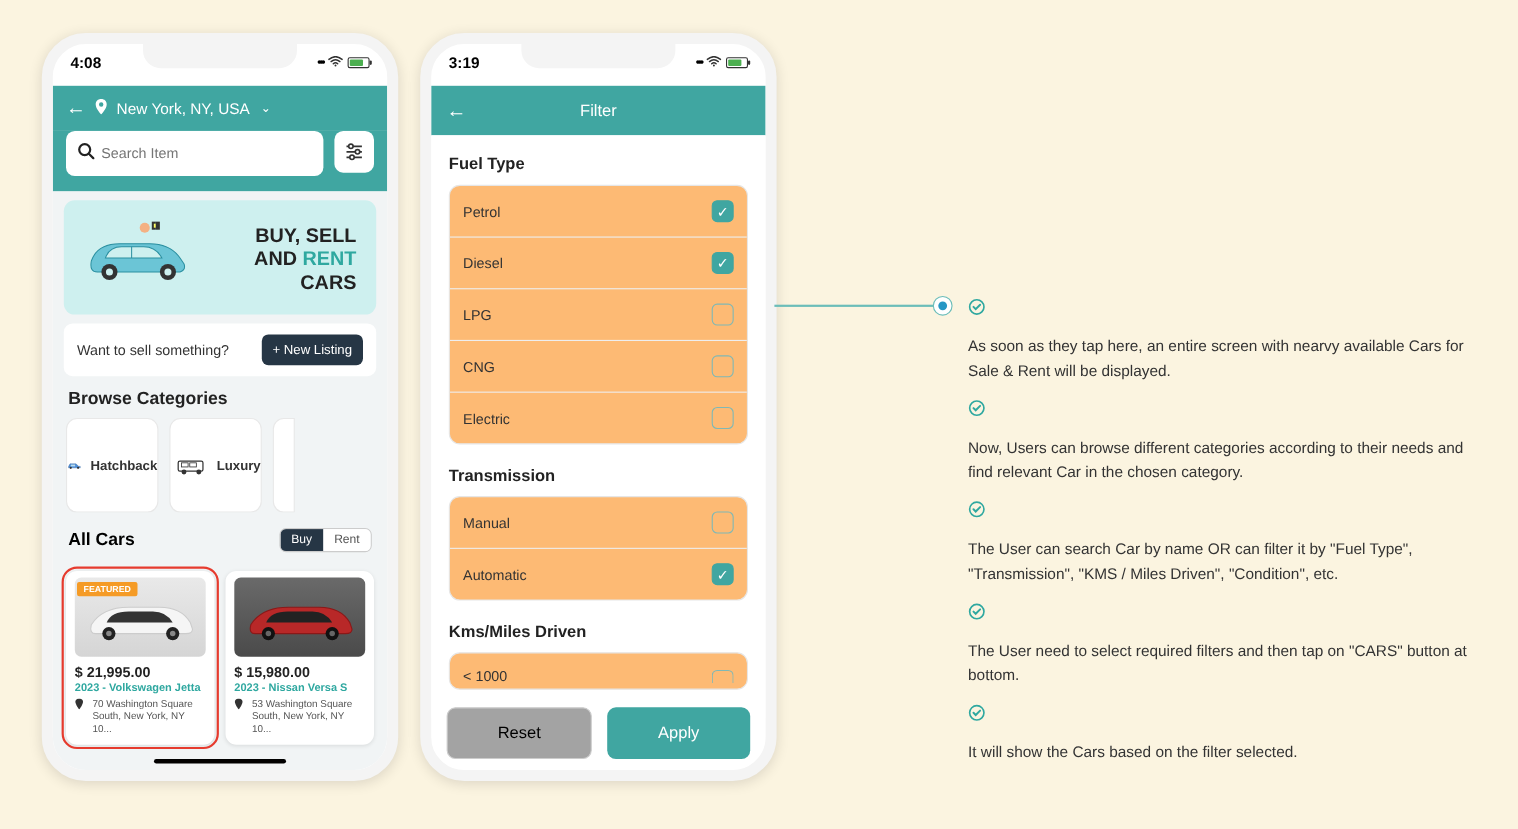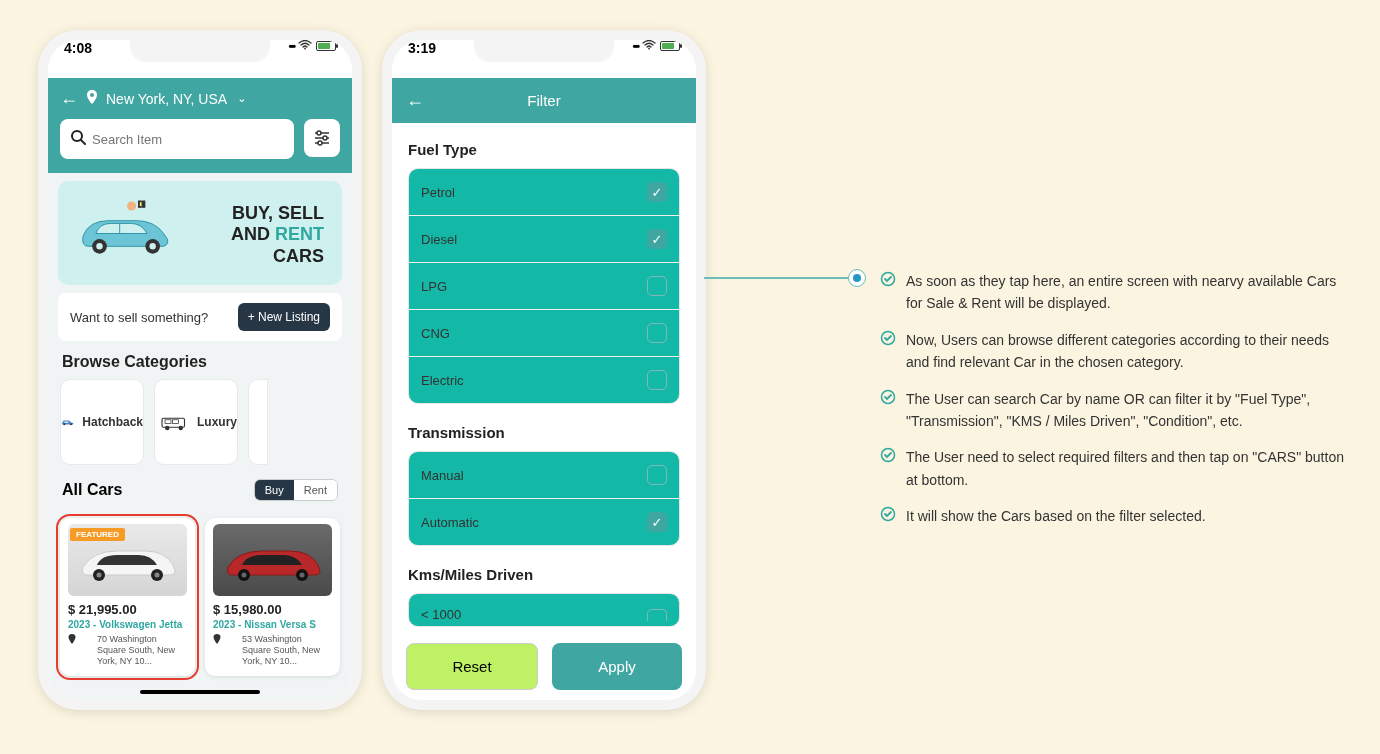--- a/index.html
+++ b/index.html
@@ -22,21 +22,21 @@
     overflow: hidden;
   }
   #phone1 { left: 38px; top: 30px; }
   #phone2 { left: 382px; top: 30px; }
   .notch {
     position: absolute; top:0; left:50%; transform:translateX(-50%);
     width: 140px; height: 22px; background:#f4f4f4;
     border-radius:0 0 16px 16px;
   }
   .statusbar {
-    height: 38px; display:flex; justify-content:space-between; align-items:flex-start;
+    height: 38px; display:flex; justify-content:space-between; align-items:center;
     padding: 0 16px 4px 16px; font-size:14px; font-weight:700;
   }
   .statusbar .right { display:flex; gap:4px; align-items:center; font-size:11px;}
   .battery { width:20px; height:10px; border:1.2px solid #333; border-radius:2px; position:relative;}
   .battery::after { content:''; position:absolute; right:-3px; top:2px; width:2px; height:4px; background:#333; border-radius:1px;}
   .battery .fill { position:absolute; left:1px; top:1px; bottom:1px; width:12px; background:#4caf50; border-radius:1px;}
   .signal { font-size:11px; letter-spacing:-2px;}
 
   
   .topbar { background:#40a6a1; color:#fff; padding:10px 12px; display:flex; align-items:center; gap:8px;}
@@ -66,44 +66,44 @@
   .toggle { display:flex; border:1px solid #ccc; border-radius:6px; overflow:hidden; font-size:11px;}
   .toggle span { padding:4px 10px; background:#fff; color:#555;}
   .toggle span.on { background:#263645; color:#fff;}
   .cards { display:flex; gap:10px; padding:11px 12px 12px;}
   .card { background:#fff; border-radius:10px; width:140px; padding:6px 8px 10px; box-shadow:0 1px 4px rgba(0,0,0,0.1); font-size:11px; position:relative;}
   .card.featured { outline:2px solid #e63b2e; outline-offset:2px;}
   .badge { position:absolute; top:10px; left:10px; background:#f59b26; color:#fff; font-size:8px; font-weight:700; padding:2px 6px; border-radius:2px;}
   .cardimg { width:100%; height:72px; border-radius:6px; margin-bottom:6px; display:flex; align-items:center; justify-content:center;}
   .price { font-weight:800; font-size:13px; color:#222;}
   .meta { color:#2fa8a0; font-size:10px; font-weight:600; margin-top:2px;}
-  .addr { color:#555; font-size:9px; margin-top:4px; display:flex; gap:21px; line-height:1.2;}
+  .addr { color:#555; font-size:9px; margin-top:4px; display:flex; gap:8px; line-height:1.2;}
   .home-indicator { position:absolute; bottom:6px; left:50%; transform:translateX(-50%); width:120px; height:4px; background:#000; border-radius:3px;}
 
   
   .filter-top { background:#40a6a1; color:#fff; padding:12px 14px; display:flex; align-items:center;}
   .filter-top .arrow-left { width:18px; }
   .filter-title { flex:1; text-align:center; font-size:15px; font-weight:500; margin-left:-18px;}
   .filter-body { padding: 10px 16px; height: 530px; overflow:hidden; background:#fff;}
   .fsec-title { font-size:15px; font-weight:700; color:#222; margin:8px 0 10px;}
-  .opt-group { background:#14b8a6; border:1px solid #e6e6e6; border-radius:10px; overflow:hidden;}
+  .opt-group { background:#fdba74; border:1px solid #e6e6e6; border-radius:10px; overflow:hidden;}
   .opt-row { display:flex; justify-content:space-between; align-items:center; padding:13px 12px; border-bottom:1px solid #eee; font-size:13px; color:#333;}
   .opt-row:last-child { border-bottom:none;}
   .chk { width:20px; height:20px; border:1.5px solid #7fb8b5; border-radius:5px; display:flex; align-items:center; justify-content:center;}
   .chk.on { background:#40a6a1; border-color:#40a6a1; color:#fff; font-size:13px;}
   .filter-actions { position:absolute; bottom:10px; left:14px; right:14px; display:flex; gap:14px;}
-  .btn-reset { flex:1; background:#bef264; border:1.5px solid #ccc; border-radius:8px; padding:14px; font-size:15px; font-weight:500;}
+  .btn-reset { flex:1; background:#a3a3a3; border:1.5px solid #ccc; border-radius:8px; padding:14px; font-size:15px; font-weight:500;}
   .btn-apply { flex:1; background:#40a6a1; color:#fff; border:none; border-radius:8px; padding:14px; font-size:15px; font-weight:500;}
 
   
   .connector { position:absolute; left:704px; top:277px; width:150px; height:2px; background:#6bbdb9;}
   .dot-outer { position:absolute; left:848px; top:269px; width:18px; height:18px; border:1.5px solid #6bbdb9; border-radius:50%; background:#fff; display:flex; align-items:center; justify-content:center;}
   .dot-inner { width:8px; height:8px; background:#2697c4; border-radius:50%;}
   .notes { position:absolute; left:880px; top:270px; right:24px; font-size:14px; line-height:1.6; color:#333;}
-  .note { display:flex; gap:10px; margin-bottom:14px;}
+  .note { display:flex; gap:10px; margin-bottom:14px;flex-direction:column;}
   .note-bullet { color:#2fa8a0; font-weight:700; flex-shrink:0; margin-top:1px;}
   .note-text { flex:1; }
 
   
   .carsvg { width: 110px; }
 </style>
 </head>
 <body>
 
 <div class="phone" id="phone1">

